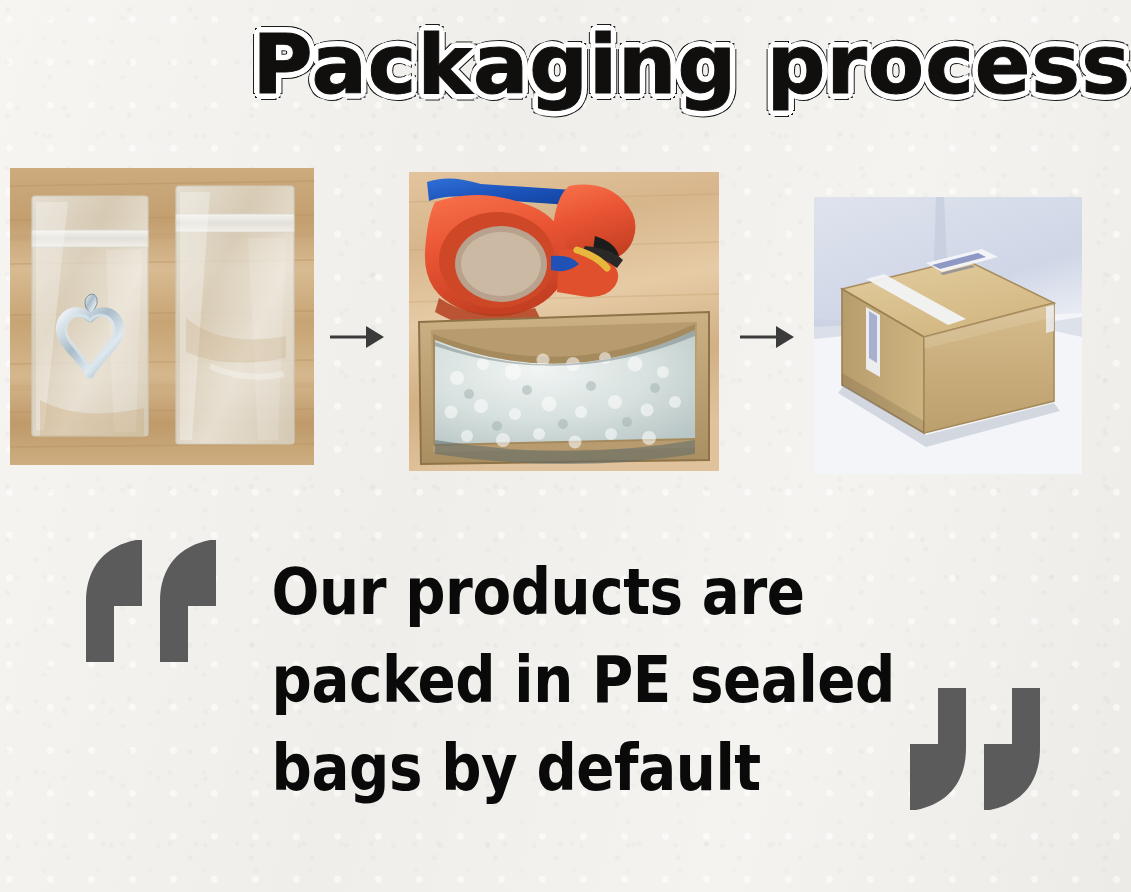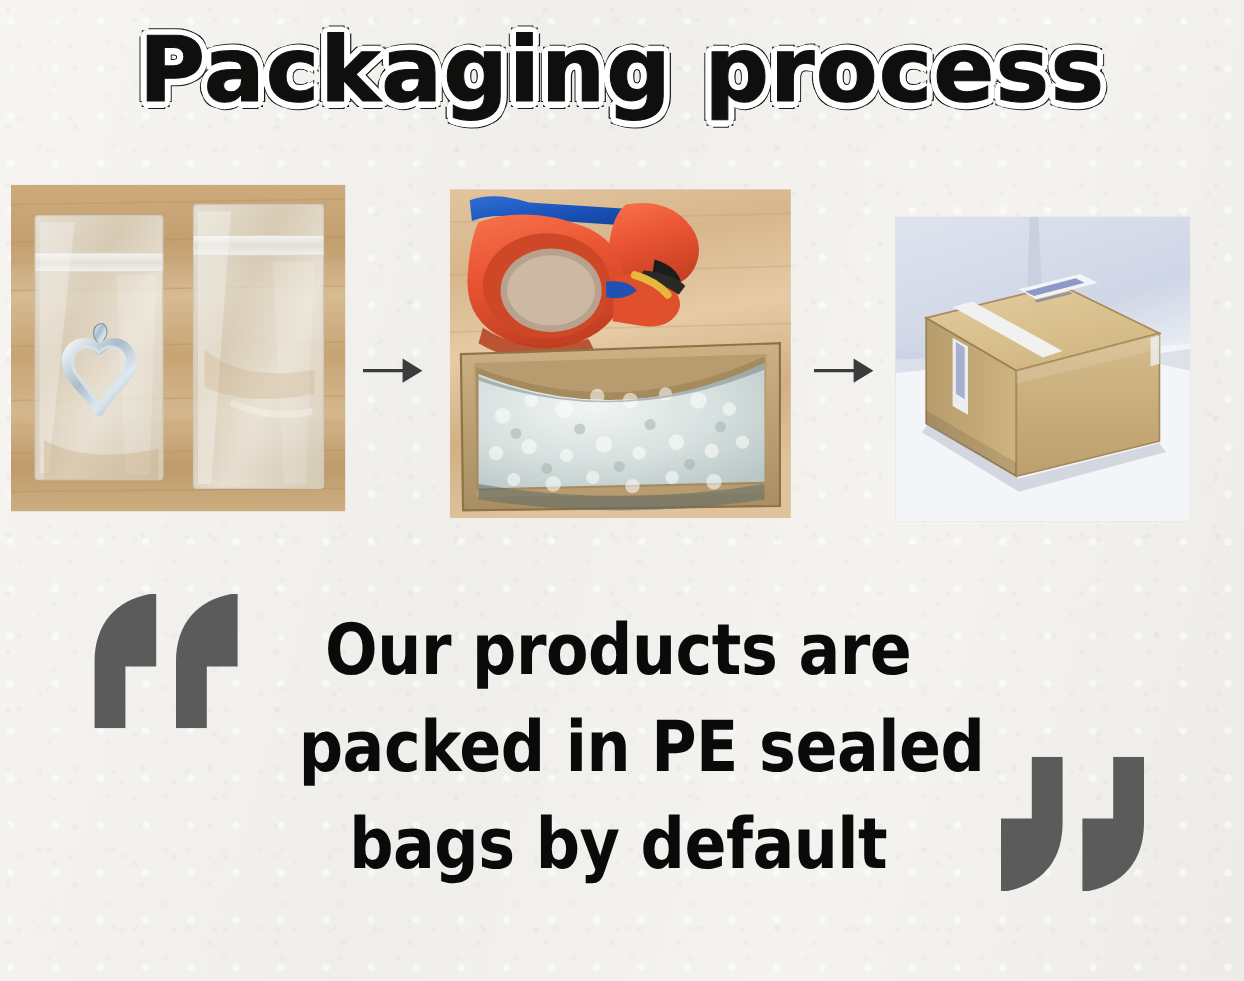--- a/index.html
+++ b/index.html
@@ -29,21 +29,21 @@
       linear-gradient(105deg, #f6f5f2 0%, #efeeea 40%, #f4f3f0 70%, #edebe7 100%);
     background-size: 61px 53px, 47px 67px, 73px 59px, 53px 49px, 67px 71px, 41px 43px, 100% 100%;
   }
 
   
   #title {
     position: absolute;
     left: 0;
     top: 24px;
     width: 1131px;
-    text-align: center;
+    text-align: right;
     font-family: "DejaVu Sans", sans-serif;
     font-weight: bold;
     font-size: 82px;
     letter-spacing: 1px;
     line-height: 1.0;
     color: #100f0e;
     white-space: nowrap;
     -webkit-text-stroke: 1px #100f0e;
     text-shadow:
       6px 0 0 #ffffff, -6px 0 0 #ffffff, 0 6px 0 #ffffff, 0 -6px 0 #ffffff,
@@ -91,21 +91,20 @@
     width: 134px;
     height: 122px;
   }
   #quote-open svg, #quote-close svg { display: block; width: 100%; height: 100%; }
 
   #quote-text {
     position: absolute;
     left: 232px;
     top: 548px;
     width: 660px;
-    text-align: center;
     color: #0a0a0a;
     font-family: "DejaVu Sans", sans-serif;
     font-weight: bold;
     font-size: 64px;
     line-height: 88px;
     letter-spacing: -0.5px;
   }
   #quote-text .line {
     display: block;
     white-space: nowrap;

